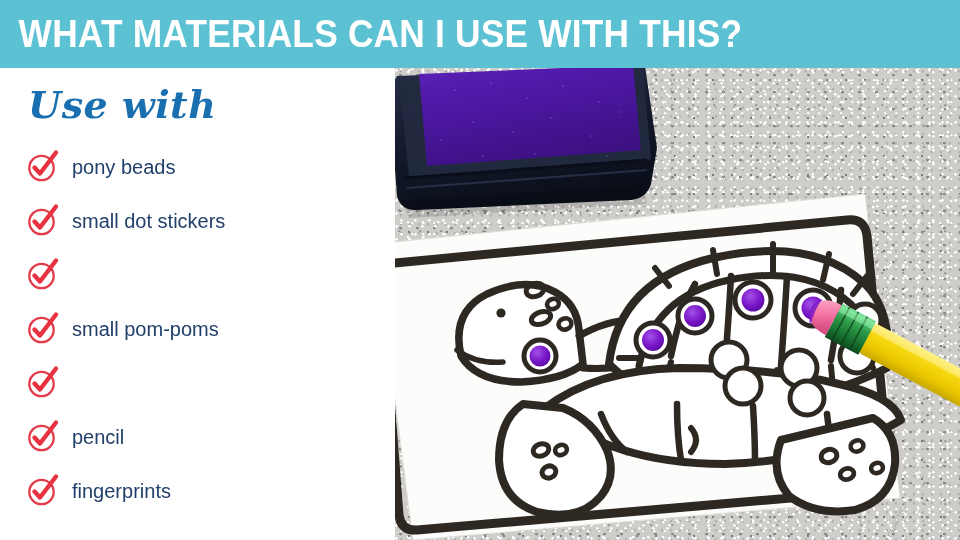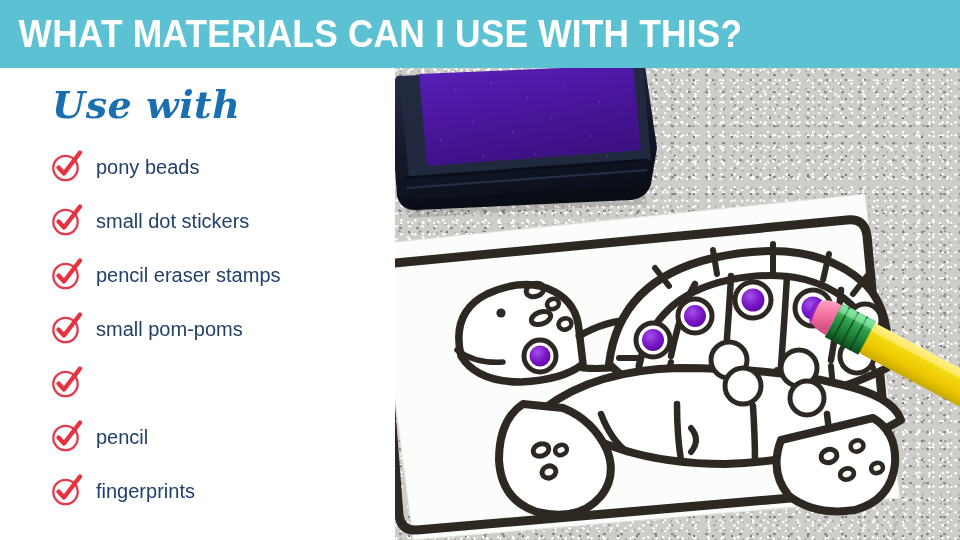--- a/index.html
+++ b/index.html
@@ -38,21 +38,20 @@
     transform-origin: left center;
     white-space: nowrap;
   }
 
   
   #left-col {
     position: absolute;
     left: 0; top: 68px;
     width: 395px; height: 472px;
     background: #ffffff;
-    margin-left: 24px;
   }
 
   #use-with-heading {
     position: absolute;
     left: 28px; top: 18px;
     color: #1a6fb0;
     font-family: "DejaVu Serif", serif;
     font-style: italic;
     font-weight: bold;
     font-size: 38px;
@@ -161,21 +160,20 @@
         <span class="item-label">small dot stickers</span>
       </li>
 
       <li class="list-item">
         <span class="check-icon">
           <svg width="34" height="34" viewBox="0 0 34 34">
             <circle cx="15.5" cy="19" r="12.2" fill="none" stroke="#e23b4a" stroke-width="2.3"></circle>
             <path d="M8.5 18.5 L14 24.5 L30 3.5" fill="none" stroke="#e8323f" stroke-width="4.4" stroke-linecap="round" stroke-linejoin="round"></path>
           </svg>
         </span>
-        <span class="item-label">pencil eraser stamps</span>
       </li>
 
       <li class="list-item">
         <span class="check-icon">
           <svg width="34" height="34" viewBox="0 0 34 34">
             <circle cx="15.5" cy="19" r="12.2" fill="none" stroke="#e23b4a" stroke-width="2.3"></circle>
             <path d="M8.5 18.5 L14 24.5 L30 3.5" fill="none" stroke="#e8323f" stroke-width="4.4" stroke-linecap="round" stroke-linejoin="round"></path>
           </svg>
         </span>
         <span class="item-label">small pom-poms</span>

